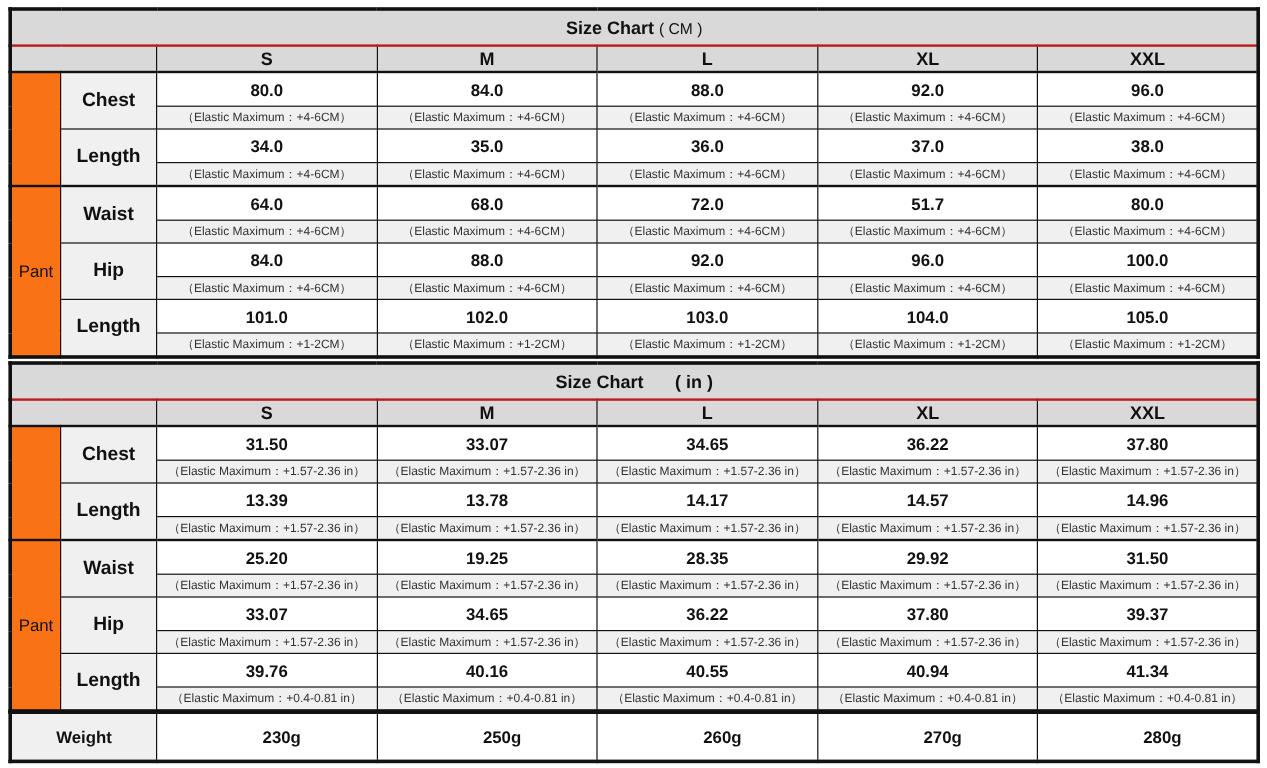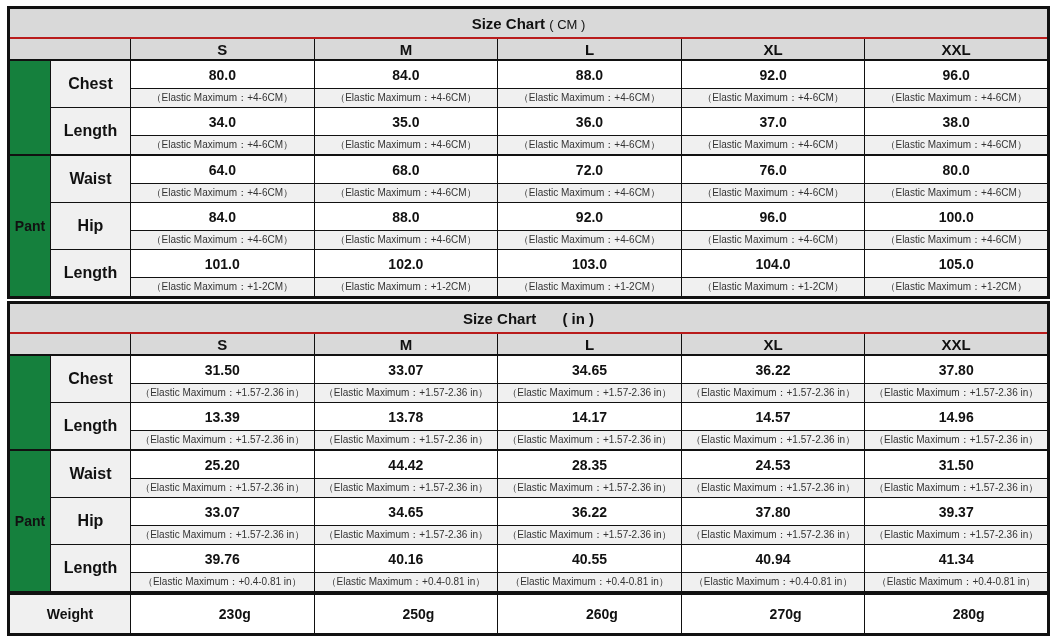--- a/index.html
+++ b/index.html
@@ -5,21 +5,21 @@
   html, body { margin:0; padding:0; background:#ffffff; }
   body { width:1056px; height:640px; position:relative; overflow:hidden;
          font-family:"Liberation Sans", "DejaVu Sans", sans-serif; color:#111; }
   table { border-collapse:collapse; position:absolute; left:7px; width:1043px; table-layout:fixed; }
   td { border:1px solid #111; padding:0; text-align:center; vertical-align:middle; }
   .outer { border:3px solid #111; }
   .title-cell { background:#d9d9d9; height:28px; font-weight:bold; font-size:15px; border-bottom:2px solid #b91c1c; }
   .title-cell .unit { font-weight:normal; font-size:13px; }
   .title-cell.allbold .unit { font-weight:bold; font-size:15px;margin-left:22px; }
   .hdr { background:#d9d9d9; height:20px; font-weight:bold; font-size:15px; border-bottom:2px solid #111; }
-  .grp { background:#15803d; font-weight:bold; font-size:14px; }
+  .grp { background:#f97316; font-weight:normal; font-size:14px; }
   .lbl { background:#f0f0f0; font-weight:bold; font-size:16px; }
   .val { height:27px; font-weight:bold; font-size:14px; background:#fff; }
   .sub { height:18px; font-size:10px; color:#333; background:#f0f0f0; white-space:nowrap;margin-left:40px; }
   .sep td { border-top:2px solid #111; }
   .weight-lbl { background:#f0f0f0; font-weight:bold; font-size:14px; height:38px;margin-left:11px; }
   .weight-val { font-weight:bold; font-size:14px; background:#fff;padding-left:25px; }
 </style>
 </head>
 <body>
 
@@ -81,21 +81,21 @@
     <td class="sub">（Elastic Maximum：+4-6CM）</td>
     <td class="sub">（Elastic Maximum：+4-6CM）</td>
   </tr>
 
   <tr class="sep">
     <td rowspan="6" class="grp">Pant</td>
     <td rowspan="2" class="lbl">Waist</td>
     <td class="val">64.0</td>
     <td class="val">68.0</td>
     <td class="val">72.0</td>
-    <td class="val">76.0</td>
+    <td class="val">51.7</td>
     <td class="val">80.0</td>
   </tr>
   <tr>
     <td class="sub">（Elastic Maximum：+4-6CM）</td>
     <td class="sub">（Elastic Maximum：+4-6CM）</td>
     <td class="sub">（Elastic Maximum：+4-6CM）</td>
     <td class="sub">（Elastic Maximum：+4-6CM）</td>
     <td class="sub">（Elastic Maximum：+4-6CM）</td>
   </tr>
 
@@ -186,23 +186,23 @@
     <td class="sub">（Elastic Maximum：+1.57-2.36 in）</td>
     <td class="sub">（Elastic Maximum：+1.57-2.36 in）</td>
     <td class="sub">（Elastic Maximum：+1.57-2.36 in）</td>
     <td class="sub">（Elastic Maximum：+1.57-2.36 in）</td>
     <td class="sub">（Elastic Maximum：+1.57-2.36 in）</td>
   </tr>
   <tr class="sep">
     <td rowspan="6" class="grp">Pant</td>
     <td rowspan="2" class="lbl">Waist</td>
     <td class="val">25.20</td>
-    <td class="val">44.42</td>
+    <td class="val">19.25</td>
     <td class="val">28.35</td>
-    <td class="val">24.53</td>
+    <td class="val">29.92</td>
     <td class="val">31.50</td>
   </tr>
   <tr>
     <td class="sub">（Elastic Maximum：+1.57-2.36 in）</td>
     <td class="sub">（Elastic Maximum：+1.57-2.36 in）</td>
     <td class="sub">（Elastic Maximum：+1.57-2.36 in）</td>
     <td class="sub">（Elastic Maximum：+1.57-2.36 in）</td>
     <td class="sub">（Elastic Maximum：+1.57-2.36 in）</td>
   </tr>
   <tr>

